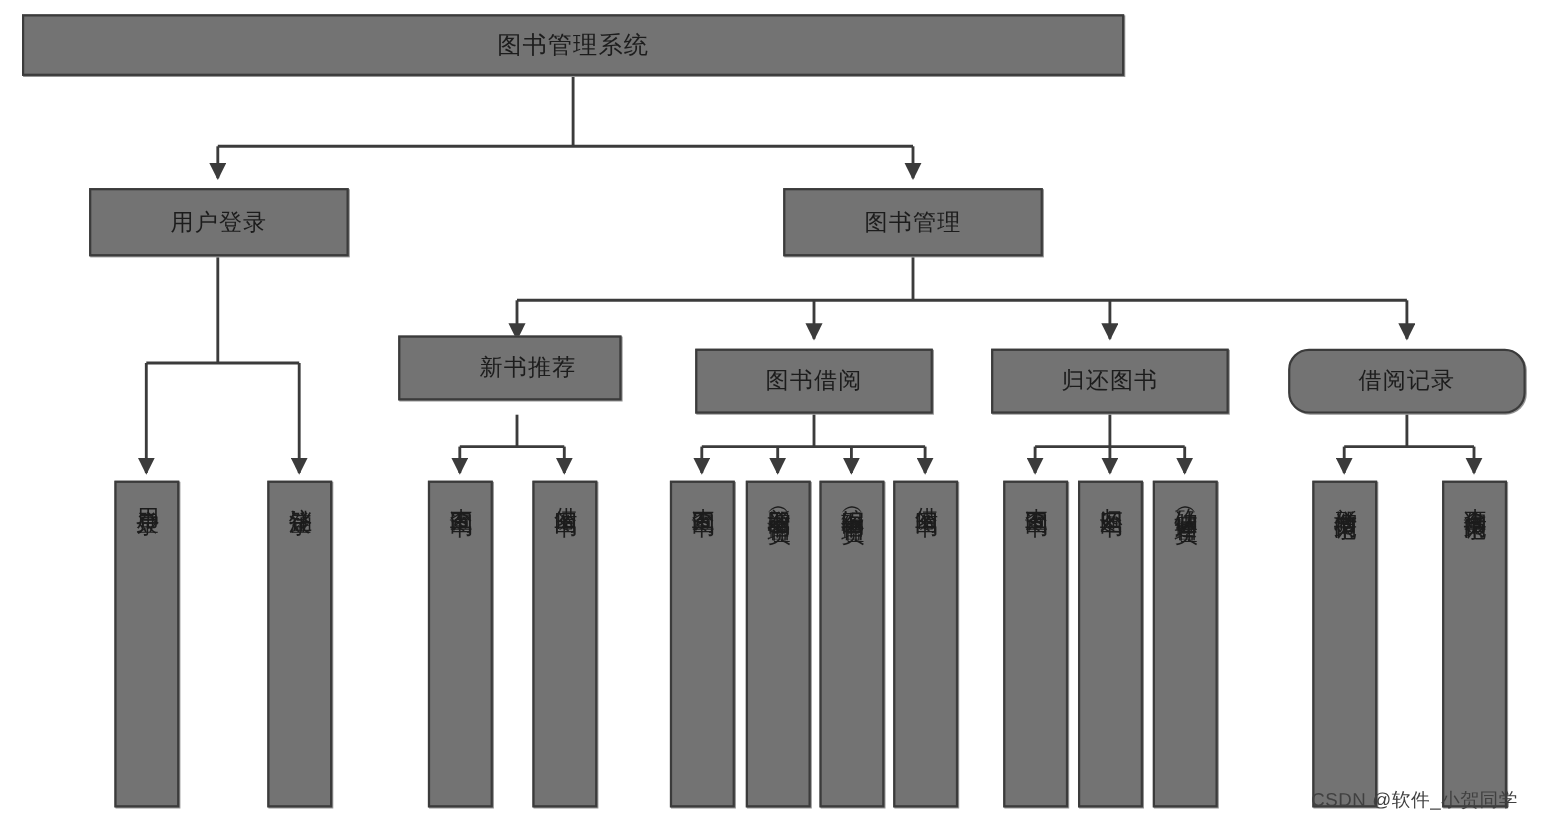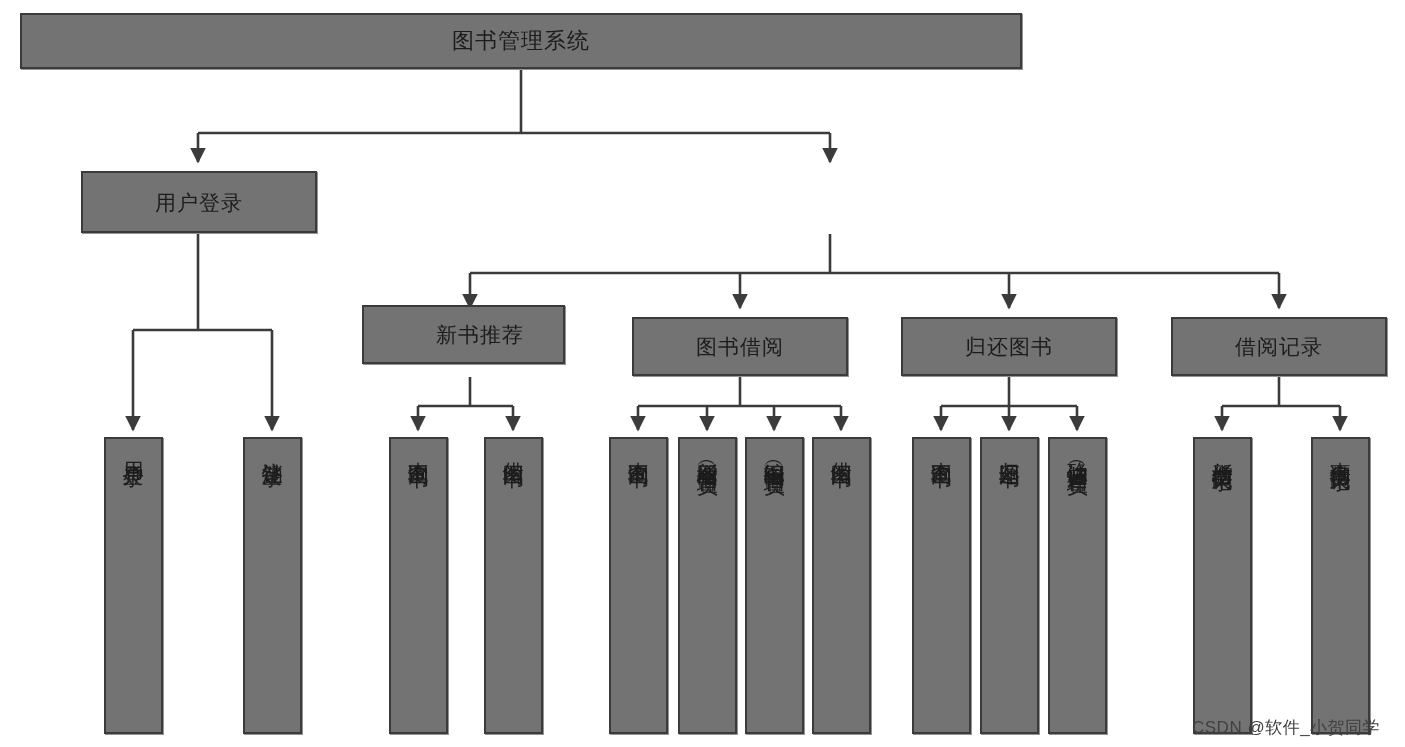--- a/index.html
+++ b/index.html
@@ -105,31 +105,34 @@
     </g>
   </svg>
 
   <div class="node h-node root" style="left:20px;top:13px;width:1002px;height:56px;">
     <span class="lbl">图书管理系统</span>
   </div>
 
   <div class="node h-node" style="left:81px;top:171px;width:236px;height:62px;">
     <span class="lbl">用户登录</span>
   </div>
+  <div class="node h-node" style="left:712px;top:171px;width:236px;height:62px;">
+    <span class="lbl">图书管理</span>
+  </div>
 
   <div class="node h-node" style="left:362px;top:305px;width:203px;height:59px;padding-left:33px;">
     <span class="lbl">新书推荐</span>
   </div>
   <div class="node h-node" style="left:632px;top:317px;width:216px;height:59px;">
     <span class="lbl">图书借阅</span>
   </div>
   <div class="node h-node" style="left:901px;top:317px;width:216px;height:59px;">
     <span class="lbl">归还图书</span>
   </div>
-  <div class="node h-node" style="left:1171px;top:317px;width:216px;height:59px;">
+  <div class="node h-node" style="left:1171px;top:317px;width:216px;height:59px;border-radius:19px;">
     <span class="lbl">借阅记录</span>
   </div>
 
   <div class="node v-node" style="left:104px;top:437px;width:59px;height:297px;">
     <span class="lbl">用户登录</span>
   </div>
   <div class="node v-node" style="left:243px;top:437px;width:59px;height:297px;">
     <span class="lbl">注销登录</span>
   </div>
 

